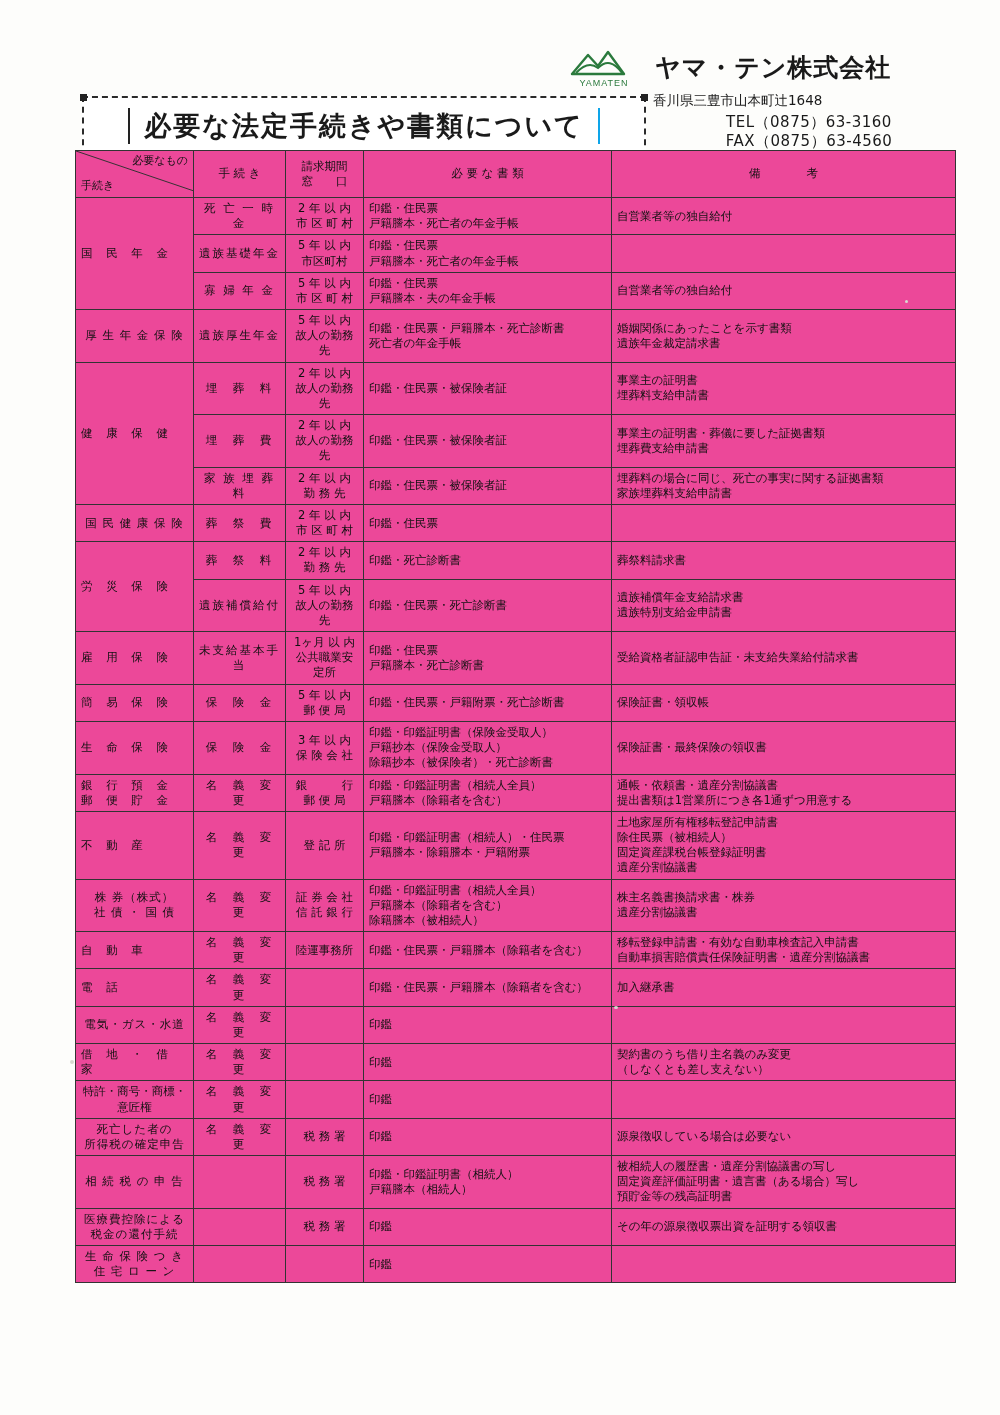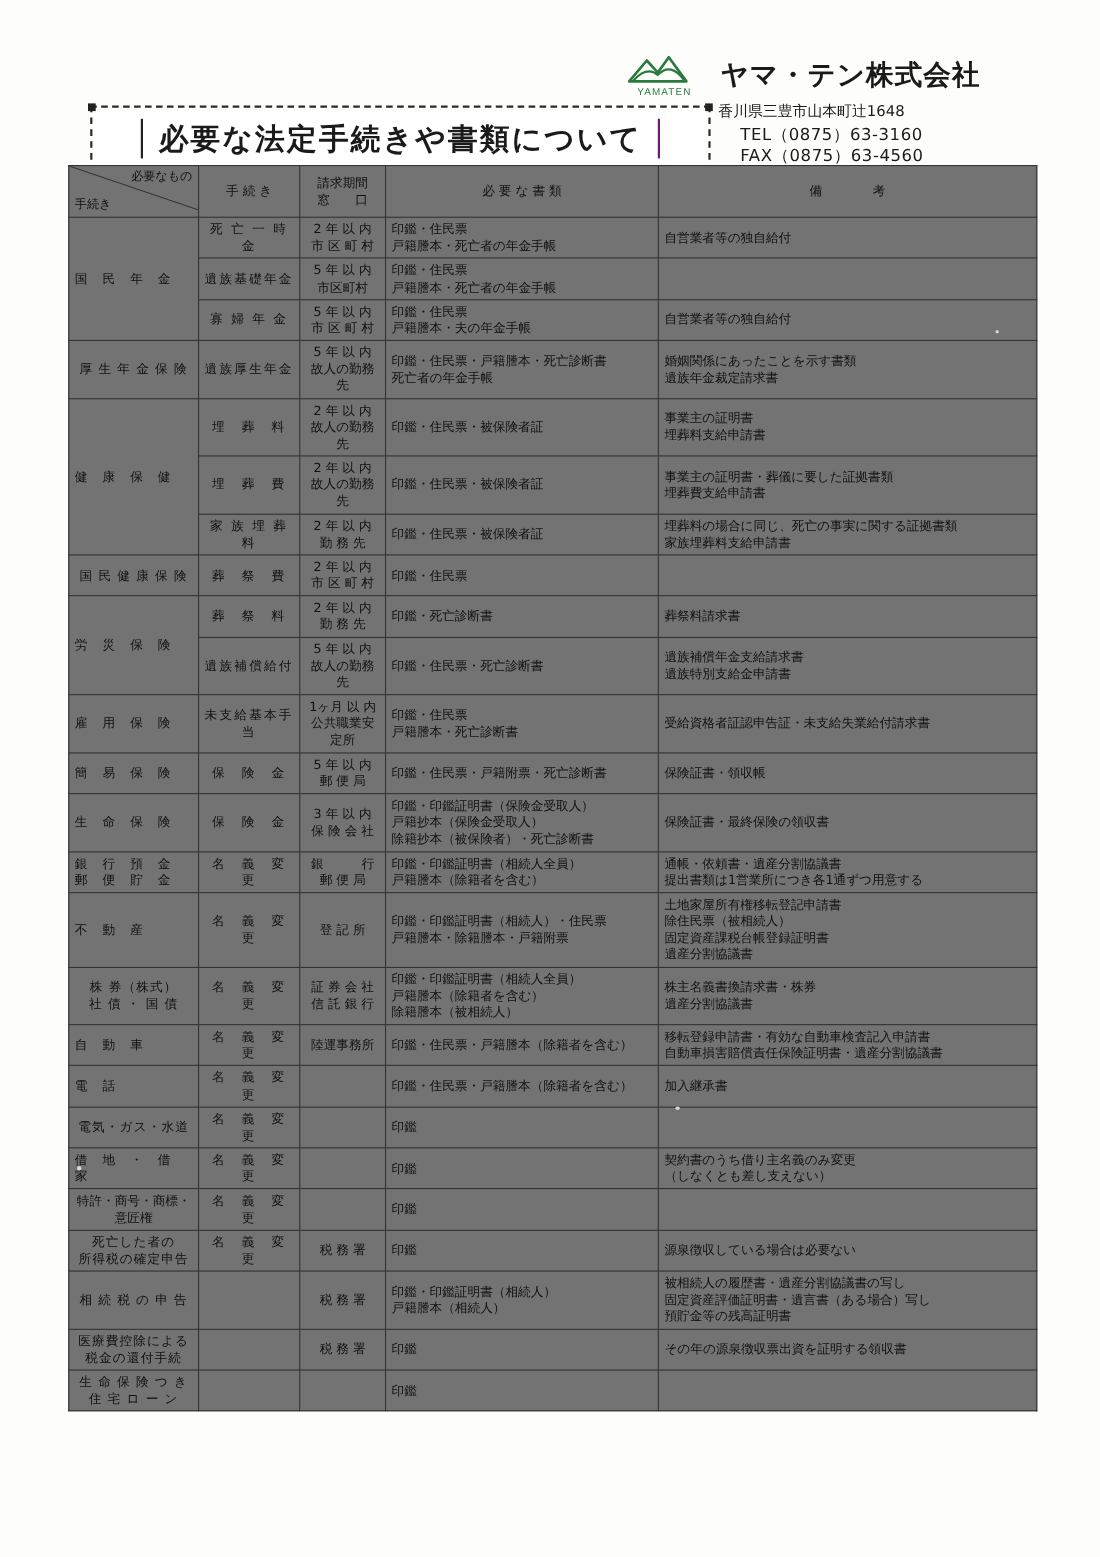--- a/index.html
+++ b/index.html
@@ -37,21 +37,21 @@
     height: 56px;
     border: 2px solid #2a2a2a;
     border-style: dashed;
     display: flex;
     align-items: center;
     justify-content: center;
     background: #fff;
   }
   .title-box .inner {
     border-left: 2px solid #222;
-    border-right: 2px solid #701a75;
+    border-right: 2px solid #0ea5e9;
     padding: 0 14px;
     font-size: 27px;
     font-weight: bold;
     letter-spacing: 2px;
     font-family: "DejaVu Sans", sans-serif;
   }
   .corner {
     position: absolute;
     width: 7px;
     height: 7px;
@@ -98,32 +98,33 @@
     font-size: 13.5px;
     margin-top: 4px;
     margin-left: 88px;
     font-family: "DejaVu Sans", sans-serif;
   }
   .company-tel, .company-fax {
     font-size: 15px;
     margin-left: 108px;
     letter-spacing: 0.5px;
     font-family: "DejaVu Sans", serif;
+    text-align: center;
   }
   .company-tel { margin-top: 3px; }
 
   
   table.sheet {
     position: absolute;
-    left: 62px;
+    left: 75px;
     top: 150px;
     width: 880px;
     border-collapse: collapse;
     table-layout: fixed;
-    background: #737373;
+    background: #ec4899;
   }
   table.sheet td, table.sheet th {
     border: 1px solid #333;
     padding: 3px 5px;
     font-size: 11.5px;
     line-height: 1.32;
     vertical-align: middle;
     font-family: "DejaVu Sans", sans-serif;
     color: #111;
   }

